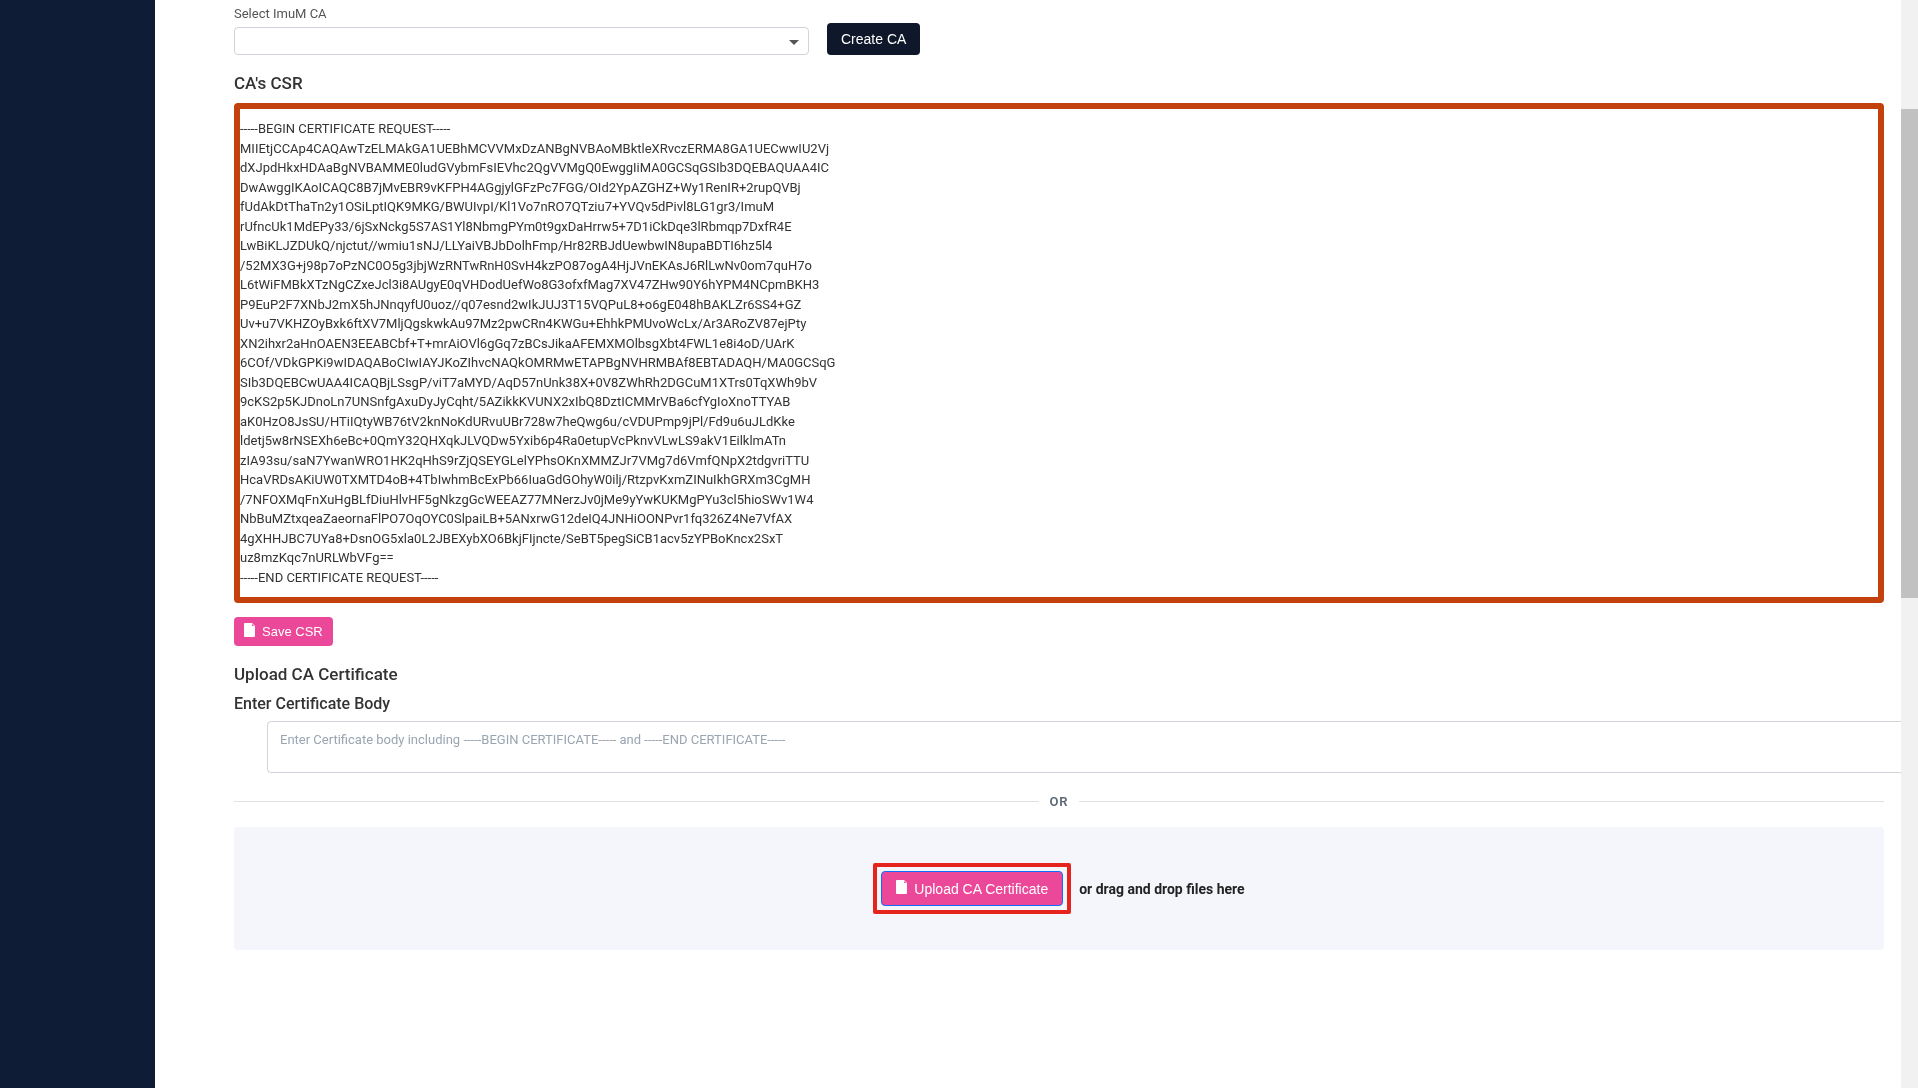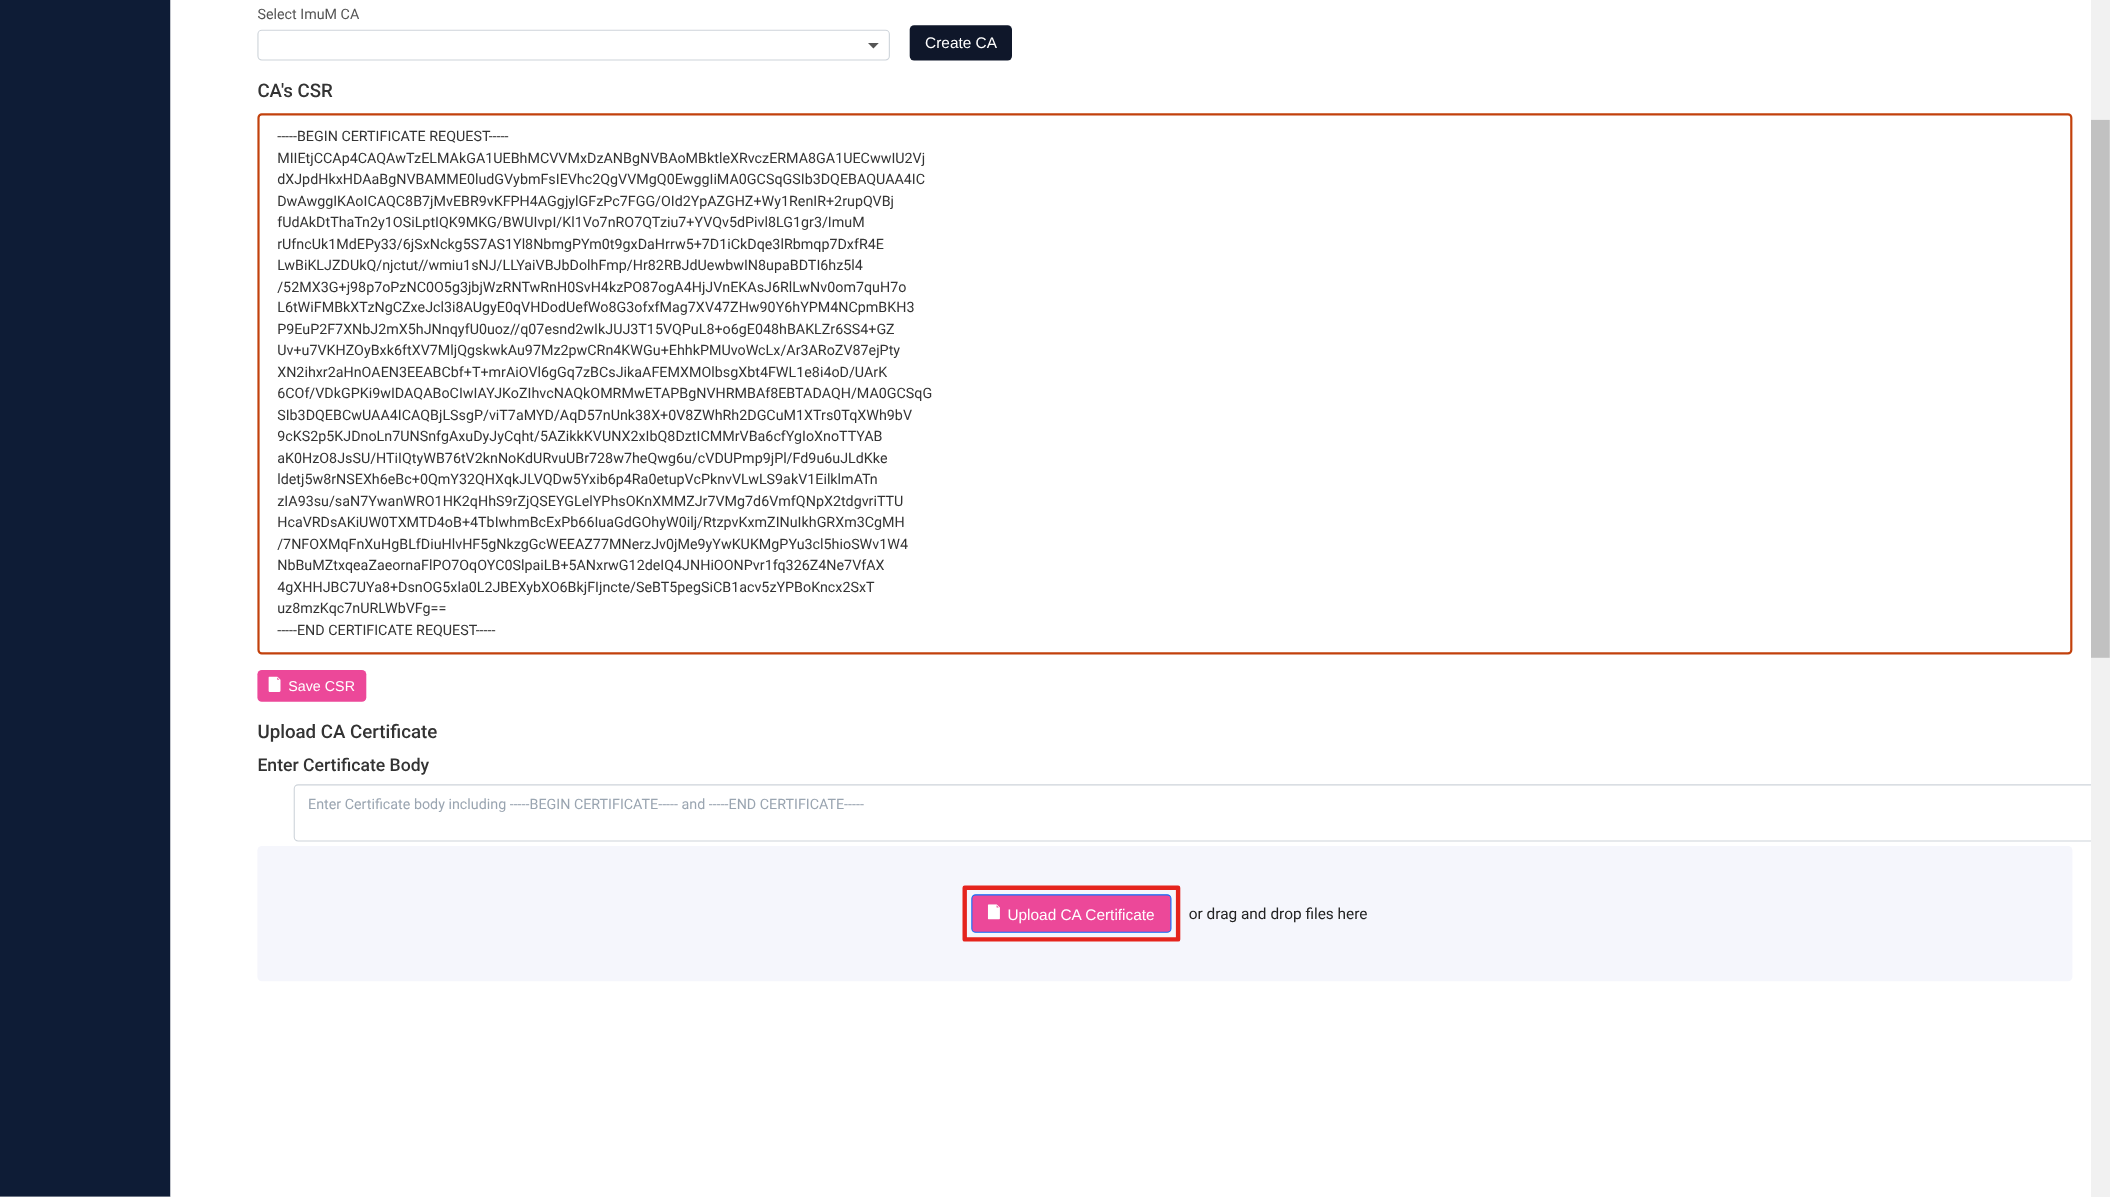--- a/index.html
+++ b/index.html
@@ -14,28 +14,28 @@
 .form-label { font-size: 13px; color: #555; margin-bottom: 6px; display: block; }
 .select-wrap { position: relative; width: 575px; }
 .select-input { width: 100%; height: 28px; border: 1px solid #ced4da; border-radius: 4px; background: #fff; padding: 4px 28px 4px 10px; font-size: 13px; color: #495057; }
 .select-caret { position: absolute; right: 10px; top: 50%; transform: translateY(-50%); color: #555; pointer-events: none; }
 .btn { display: inline-flex; align-items: center; justify-content: center; padding: 8px 14px; border-radius: 4px; border: none; font-size: 14px; font-weight: 500; cursor: pointer; white-space: nowrap; gap: 6px; }
 .btn-primary { background: #ec4899; color: #fff; }
 .btn-primary-light { background: #0f172a; color: #fff; }
 .btn-sm { padding: 6px 10px; font-size: 13px; }
 .section-heading { font-size: 17px; font-weight: 500; color: #333; margin: 6px 0 10px; }
 .section-subheading { font-size: 16px; font-weight: 500; color: #333; margin: 8px 0 8px; }
-.csr-box { width: 100%; border: 2px solid #c2410c; border-radius: 4px; background: #fff; padding: 10px 16px; font-family: inherit; font-size: 13px; line-height: 1.5; color: #333; resize: vertical; min-height: 398px; overflow-wrap: break-word; white-space: pre-wrap; margin-bottom: 14px; }
+.csr-box { width: 100%; border: 6px solid #c2410c; border-radius: 4px; background: #fff; padding: 10px 0; font-family: inherit; font-size: 13px; line-height: 1.5; color: #333; resize: vertical; min-height: 398px; overflow-wrap: break-word; white-space: pre-wrap; margin-bottom: 14px; }
 .textarea-input { width: 100%; border: 1px solid #ced4da; border-radius: 4px; background: #fff; padding: 10px 12px; font-family: inherit; font-size: 13px; color: #495057; resize: vertical; min-height: 42px; outline: none; margin-left: 33px; }
 .textarea-input::placeholder { color: #9aa5b1; font-size: 13px; }
 .divider-row { display: flex; align-items: center; gap: 10px; margin: 18px 0; }
 .divider-line { flex: 1; height: 1px; background: #e0e0e0; }
 .divider-text { font-size: 13px; font-weight: 600; color: #5e6977; letter-spacing: 1px; }
 .dropzone { width: 100%; min-height: 110px; background: #f5f6fc; border-radius: 4px; display: flex; align-items: center; justify-content: center; gap: 8px; padding: 36px 12px; }
-.dropzone-text { font-size: 14px; font-weight: 400; color: #222; }
+.dropzone-text { font-size: 14px; font-weight: 700; color: #222; }
 .highlight-box { border: 4px solid #e5241d; padding: 4px; border-radius: 2px; display: inline-block; }
 .icon { display: inline-block; vertical-align: middle; }
 .scrollbar-right { position: fixed; right: 0; top: 0; width: 17px; height: 100%; background: #f1f1f1; display: flex; flex-direction: column; justify-content: flex-start; }
 .scrollbar-thumb { width: 100%; background: #c1c1c1; border-radius: 0; }
 </style>
 </head>
 <body>
 
 <div class="layout">
   <div class="sidebar"></div>
@@ -93,20 +93,25 @@
             </svg>
         </span>
         <span>Save CSR</span>
       </button>
 
       
       <div class="section-heading" style="margin-top:18px;">Upload CA Certificate</div>
       <div class="section-subheading">Enter Certificate Body</div>
       <textarea class="textarea-input" placeholder="Enter Certificate body including -----BEGIN CERTIFICATE----- and -----END CERTIFICATE-----" style=""></textarea>
 
+      <div class="divider-row">
+        <div class="divider-line"></div>
+        <div class="divider-text">OR</div>
+        <div class="divider-line"></div>
+      </div>
 
       <div class="dropzone">
         <span class="highlight-box">
           <button class="btn btn-primary" style="border:1px solid #0d6efd;">
             <span class="icon">
               <svg width="12" height="14" viewBox="0 0 12 14">
                   <path fill="#fff" d="M1 0h7l3 3v10a1 1 0 0 1-1 1H1a1 1 0 0 1-1-1V1a1 1 0 0 1 1-1zm7 1v2h2L8 1z"></path>
                 </svg>
             </span>
             <span>Upload CA Certificate</span>

